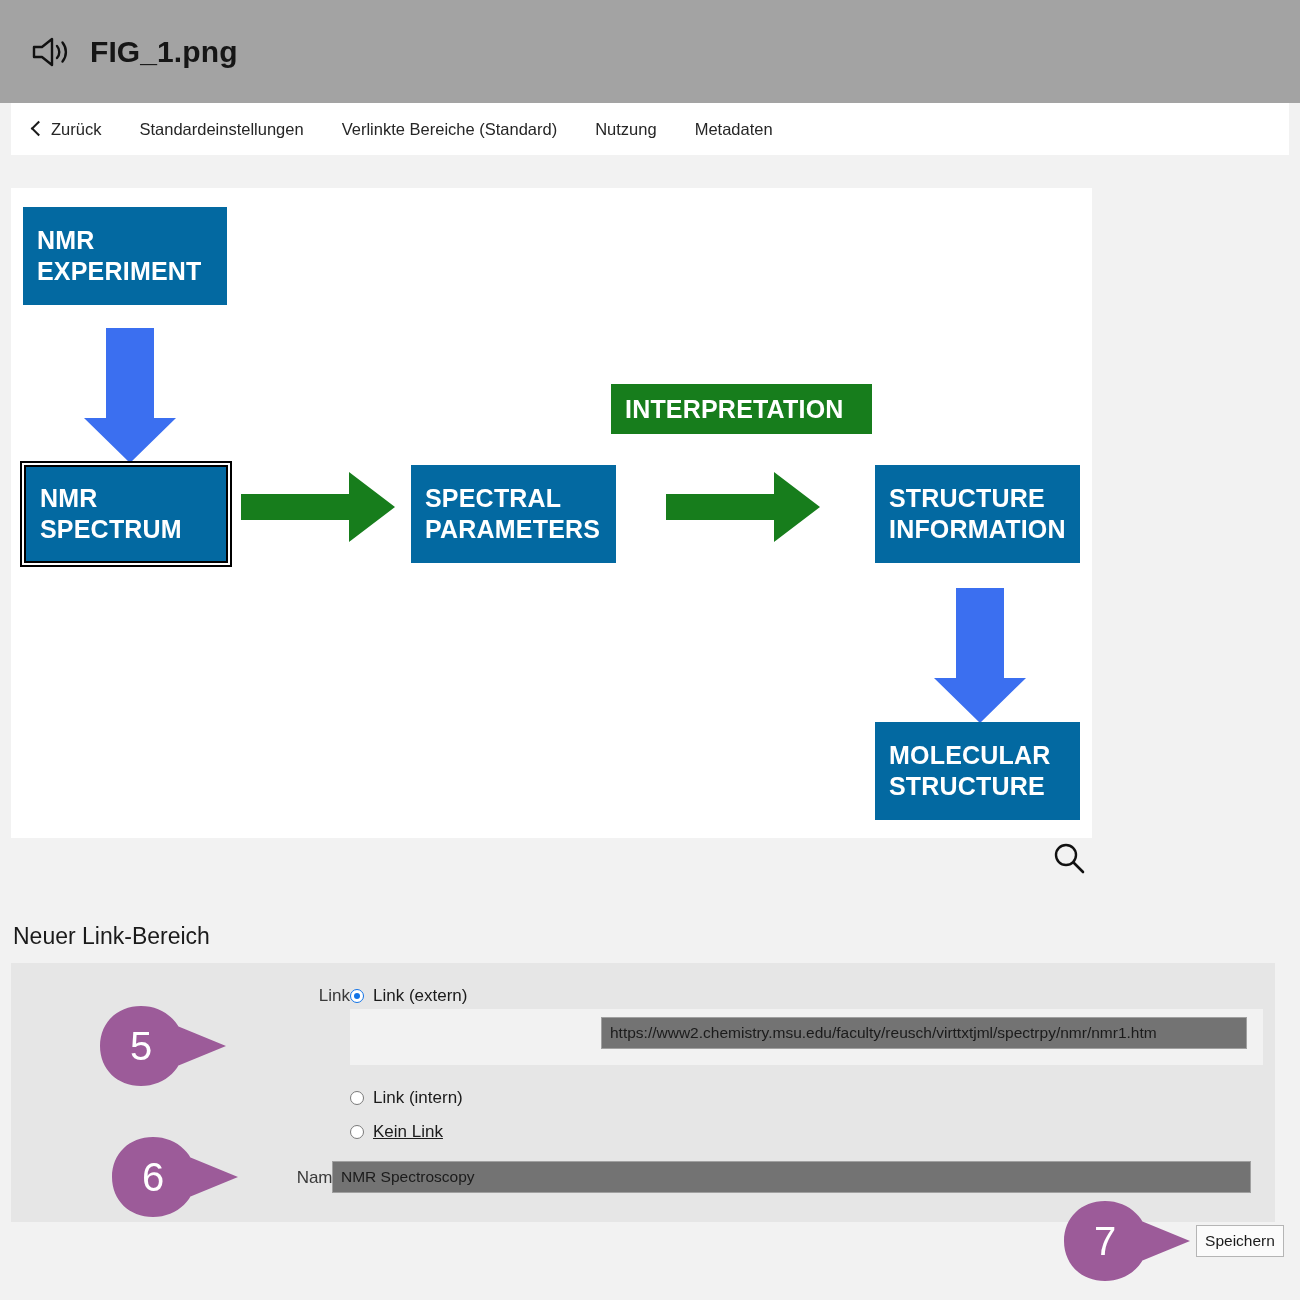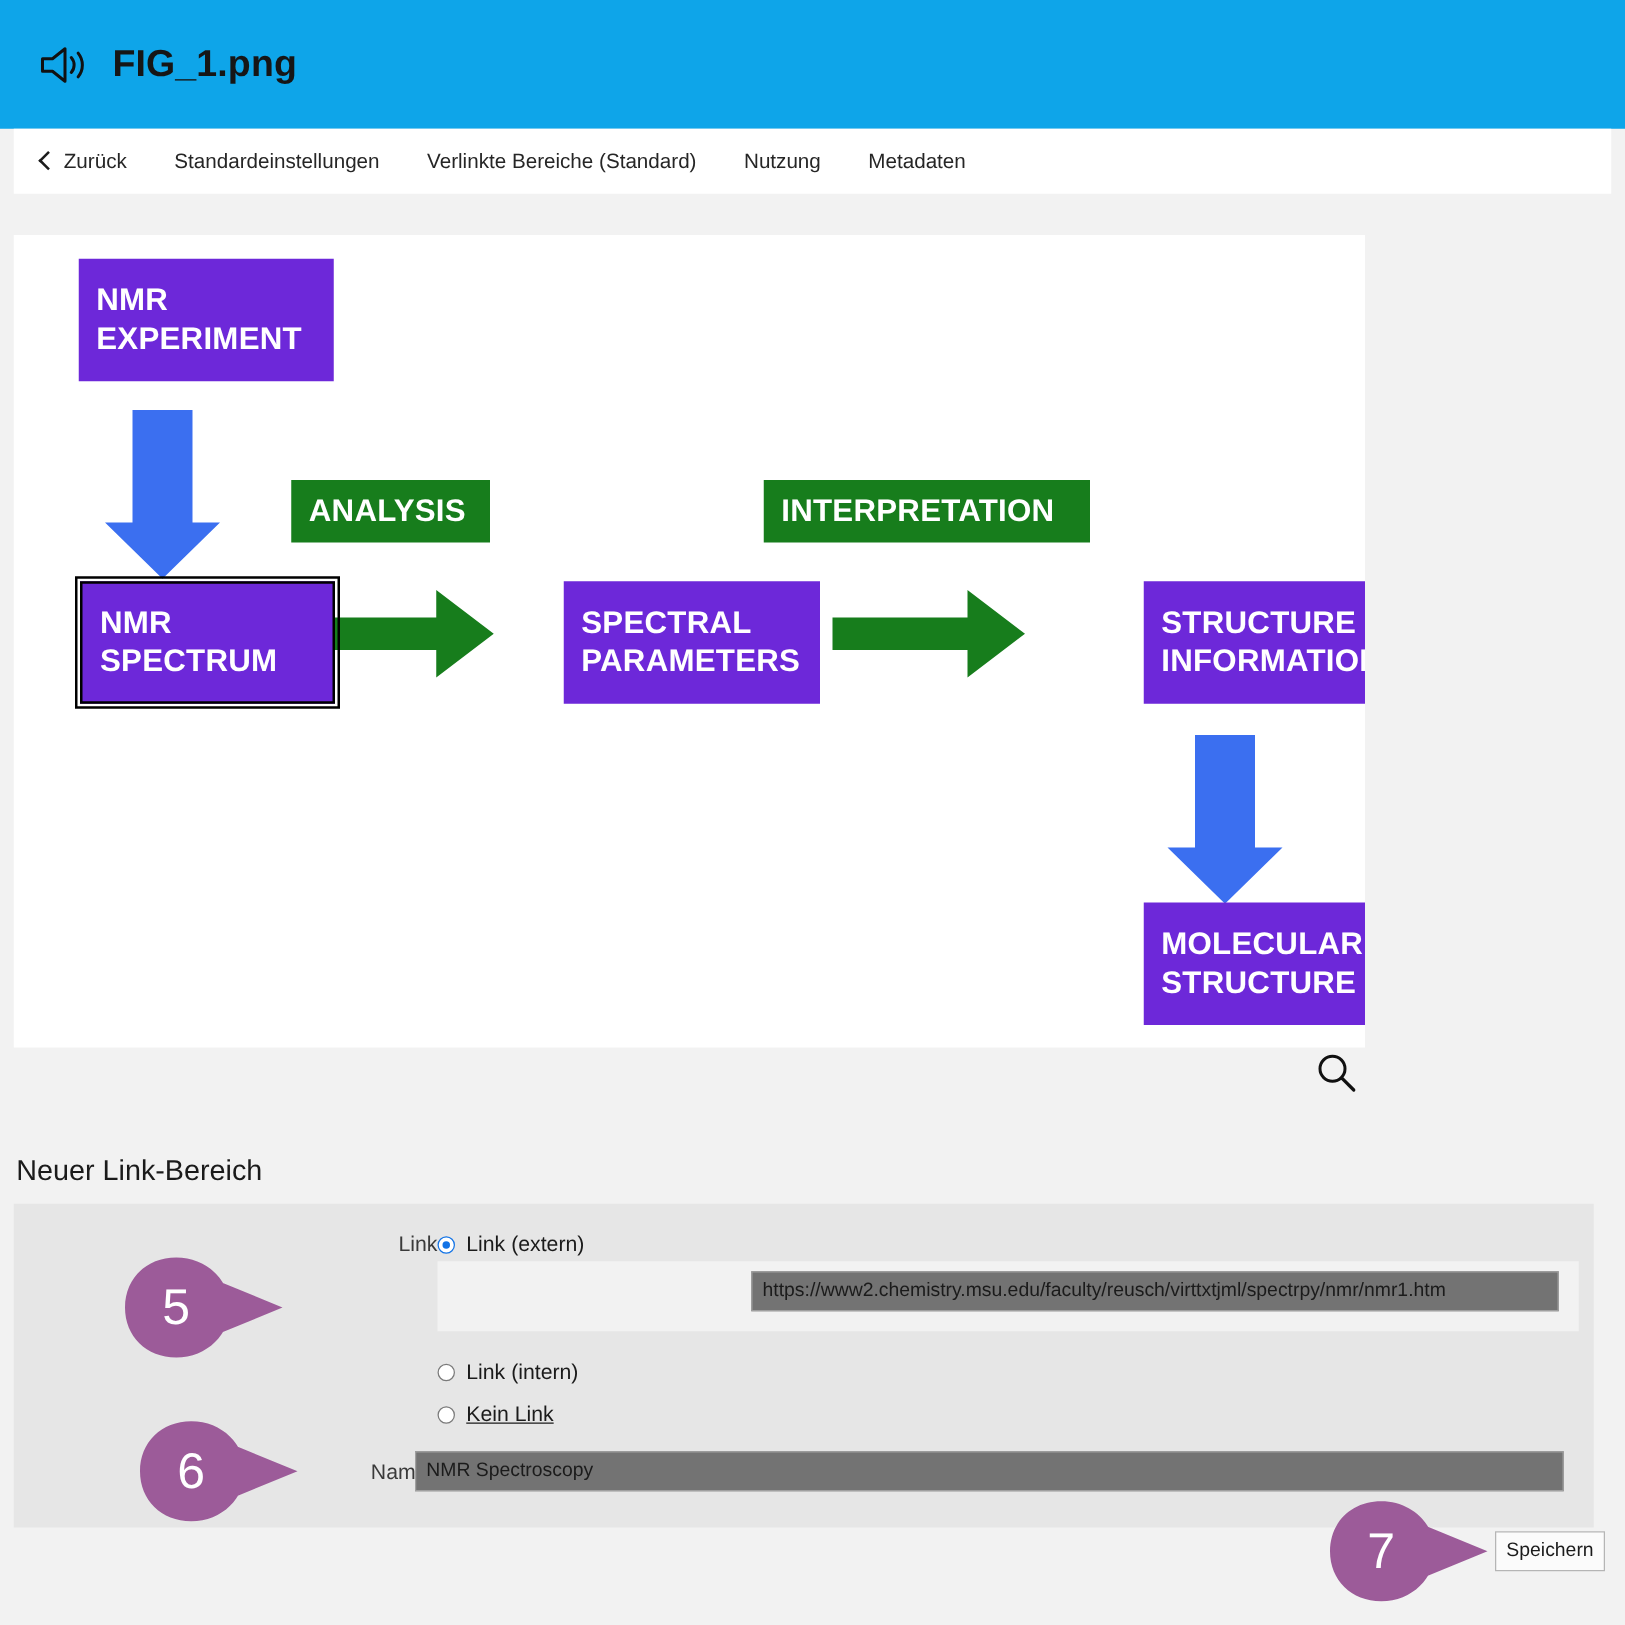--- a/index.html
+++ b/index.html
@@ -16,21 +16,21 @@
     overflow: hidden;
     position: relative;
   }
 
   
   .page-header {
     position: absolute;
     left: 0; top: 0;
     width: 1300px;
     height: 103px;
-    background: #0ea5e9;
+    background: #a3a3a3;
     display: flex;
     align-items: center;
   }
   .speaker-icon {
     margin-left: 30px;
     width: 42px;
     height: 34px;
     display: block;
   }
   .page-title {
@@ -93,21 +93,21 @@
     color: #ffffff;
     font-weight: bold;
     font-size: 25px;
     line-height: 31px;
     letter-spacing: .2px;
     display: flex;
     align-items: center;
     box-sizing: border-box;
   }
   .node span { display: block; padding-left: 14px; }
-  .node.blue  { background: #6d28d9; margin-left: 40px; }
+  .node.blue  { background: #0369a1; }
   .node.green { background: #177d1c; }
   .node.selected {
     border: 2px solid #000000;
     outline: 2px solid #000000;
     outline-offset: 2px;
   }
 
   .zoom-btn {
     position: absolute;
     left: 1050px; top: 840px;
@@ -282,23 +282,20 @@
 
       <g>
         <path d="M945 400 h48 v90 h22 L969 535 L923 490 h22 Z" fill="#3b6ff0"></path>
       </g>
     </svg>
 
     <div class="node blue" style="left:12px;top:19px;width:204px;height:98px;">
       <span>NMR<br>EXPERIMENT</span>
     </div>
 
-    <div class="node green" style="left:222px;top:196px;width:159px;height:50px;">
-      <span>ANALYSIS</span>
-    </div>
 
     <div class="node green" style="left:600px;top:196px;width:261px;height:50px;">
       <span>INTERPRETATION</span>
     </div>
 
     <div class="node blue selected" style="left:13px;top:277px;width:204px;height:98px;">
       <span>NMR<br>SPECTRUM</span>
     </div>
 
     <div class="node blue" style="left:400px;top:277px;width:205px;height:98px;">

